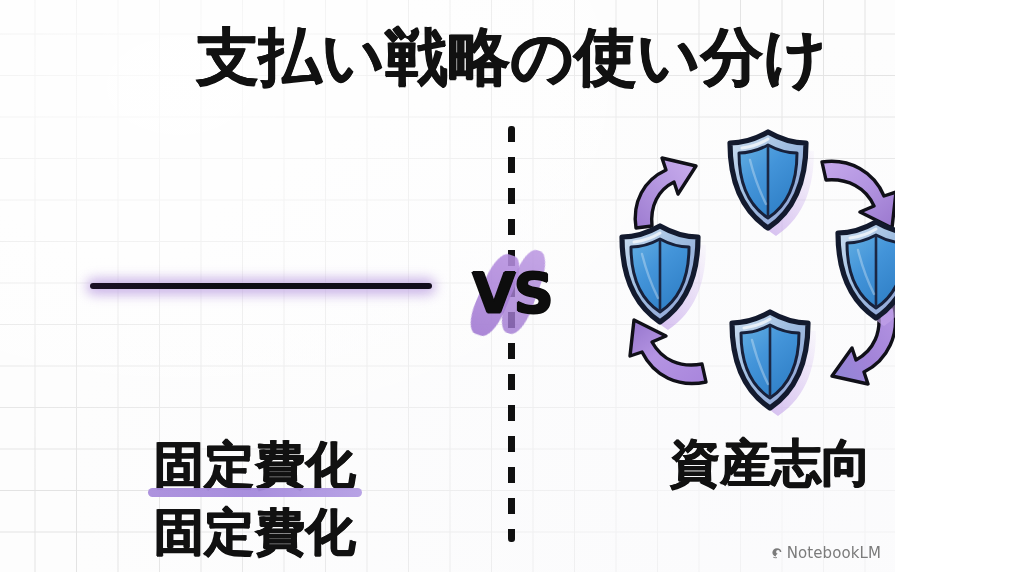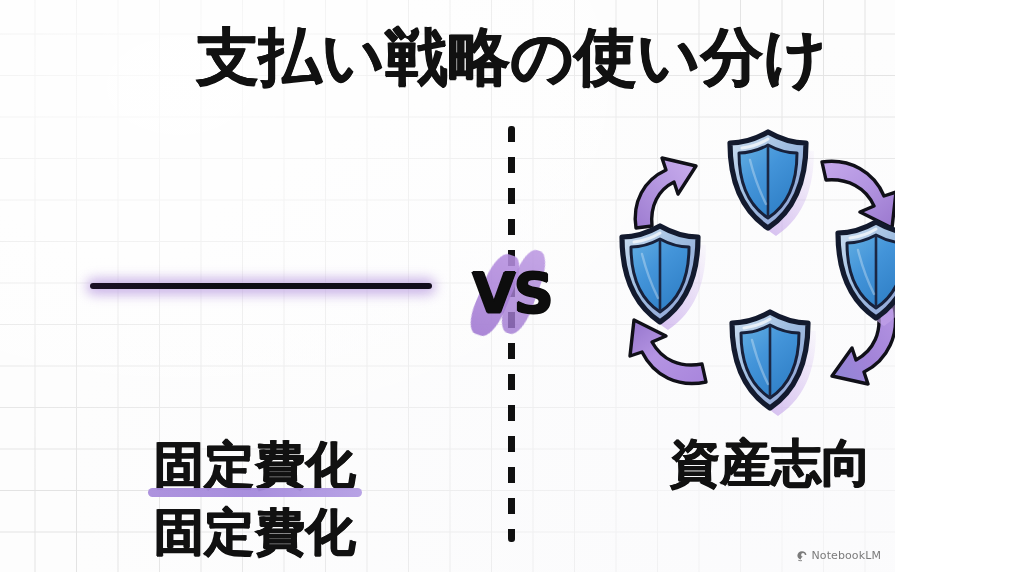--- a/index.html
+++ b/index.html
@@ -202,21 +202,21 @@
 
   
   .watermark {
     position: absolute;
     right: 14px;
     bottom: 10px;
     display: flex;
     align-items: center;
     gap: 4px;
     color: #7b7b7b;
-    font-size: 11px;
+    font-size: 15px;
     letter-spacing: 0.1px;
     font-family: "DejaVu Sans", "Liberation Sans", sans-serif;
   }
   .watermark svg { display: block; }
 </style>
 </head>
 <body>
 
 <div id="slide">
 

